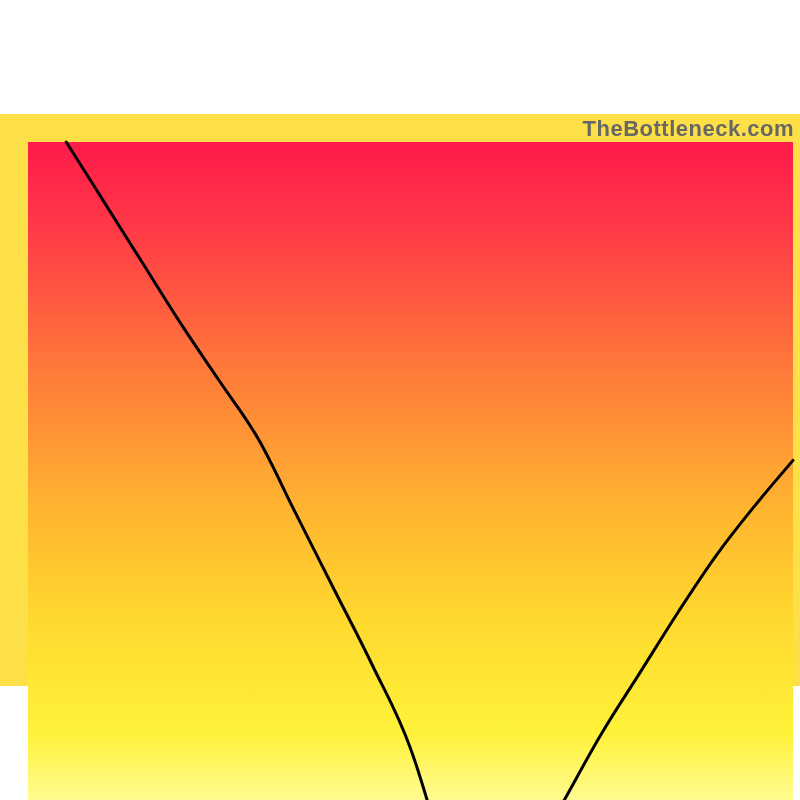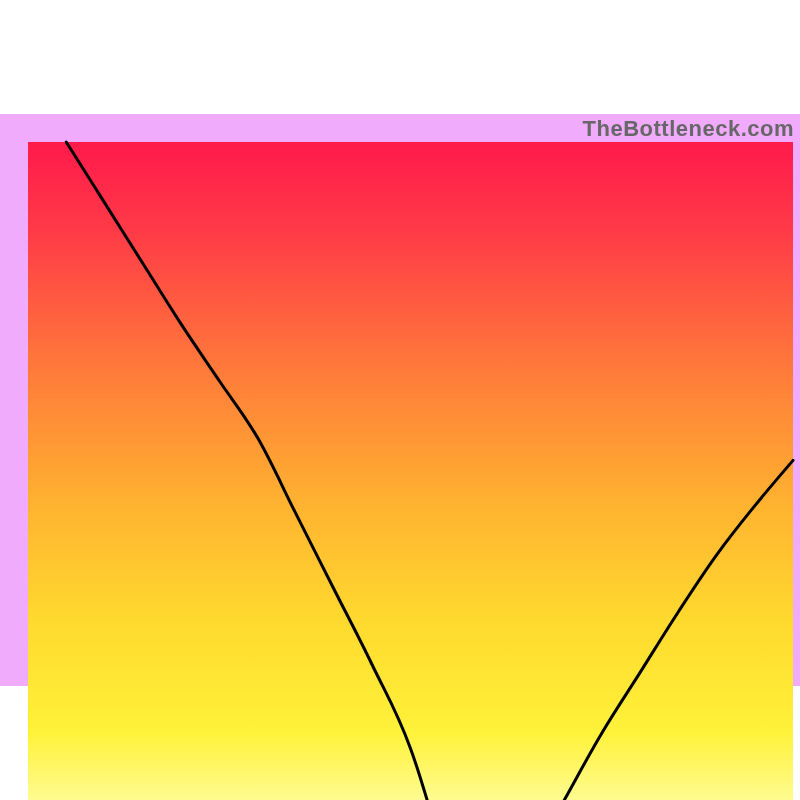--- a/index.html
+++ b/index.html
@@ -8,21 +8,21 @@
     background: #fff;
     display: flex;
     justify-content: center;
     align-items: center;
     min-height: 100vh;
   }
   .chart-container {
     width: 800px;
     height: 572px;
     position: relative;
-    background: #f0abfc;
+    background: #fde047;
   }
   .watermark {
     position: absolute;
     top: 2px;
     right: 6px;
     font-family: Arial, Helvetica, sans-serif;
     font-size: 22px;
     font-weight: bold;
     color: #676767;
     z-index: 10;

